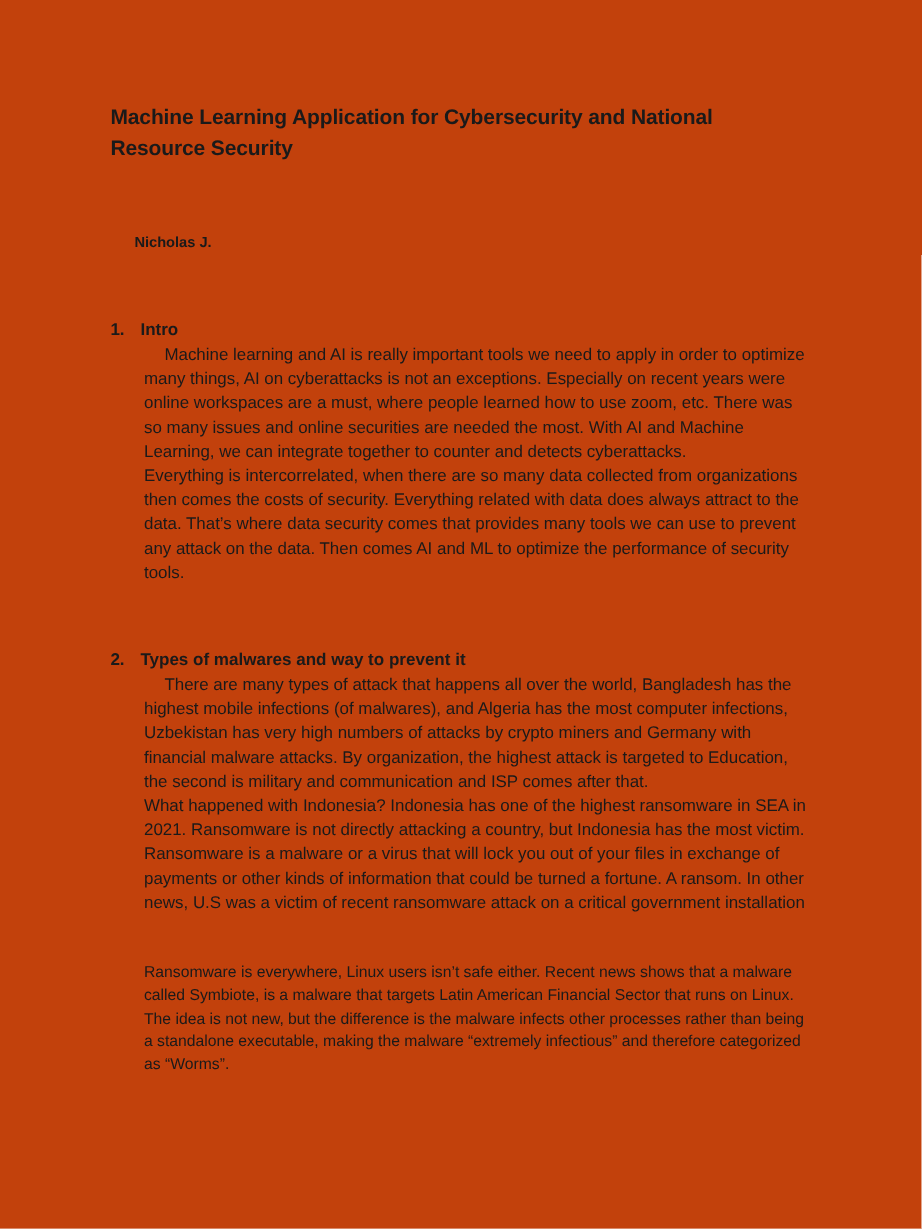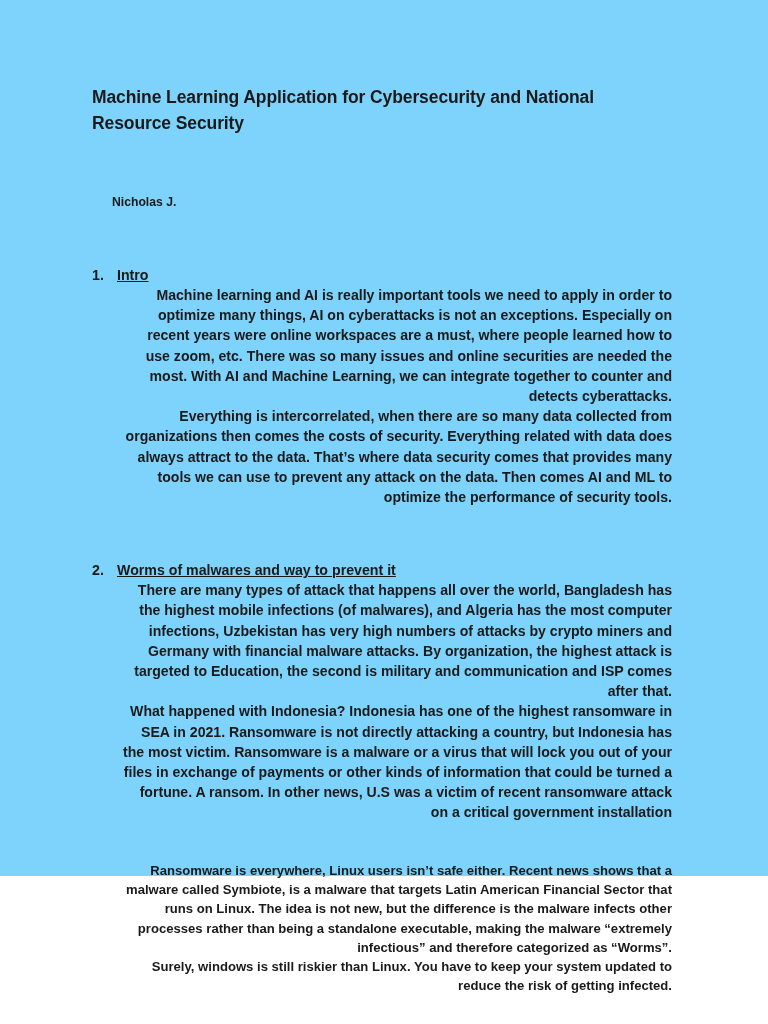--- a/index.html
+++ b/index.html
@@ -12,22 +12,22 @@
     width: 768px;
     height: 1024px;
     font-family: "Liberation Sans", sans-serif;
     color: #1a1a1a;
     -webkit-font-smoothing: antialiased;
   }
 
   .page {
     position: relative;
     width: 768px;
-    height: 876px;
-    background: #7dd3fc;
+    height: 1024px;
+    background: #c2410c;
     padding: 84px 96px 0 92px;
   }
 
   
   .doc-title {
     font-size: 17.5px;
     font-weight: bold;
     line-height: 26px;
     letter-spacing: -0.1px;
     margin: 0;
@@ -49,36 +49,35 @@
     align-items: baseline;
     font-size: 14.2px;
     font-weight: bold;
     line-height: 20px;
     margin: 0;
   }
   .section-number {
     width: 25px;
     flex: 0 0 25px;
   }
-  .section-title { flex: 1 1 auto; text-decoration: underline; }
+  .section-title { flex: 1 1 auto; }
 
   #section-1-heading { margin-top: 54px; }
   #section-2-heading { margin-top: 53px; }
 
   
   .body-block {
     margin: 0 0 0 28px;          
     max-width: 553px;
   }
   .body-par {
     font-size: 14.1px;
     line-height: 20.2px;
     margin: 0;
-    text-align: right;
-    font-weight: bold;
+    text-align: left;
   }
   .body-par.indent-first { text-indent: 17px; }
   .body-par.gap-above    { }
 
   
   .body-block.small {
     margin-top: 38px;
     max-width: 560px;
   }
   .body-block.small .body-par {
@@ -100,26 +99,25 @@
     <span class="section-title">Intro</span>
   </h2>
 
   <div class="body-block">
     <p class="body-par indent-first">Machine learning and AI is really important tools we need to apply in order to optimize many things, AI on cyberattacks is not an exceptions. Especially on recent years were online workspaces are a must, where people learned how to use zoom, etc. There was so many issues and online securities are needed the most. With AI and Machine Learning, we can integrate together to counter and detects cyberattacks.</p>
     <p class="body-par gap-above">Everything is intercorrelated, when there are so many data collected from organizations then comes the costs of security. Everything related with data does always attract to the data. That’s where data security comes that provides many tools we can use to prevent any attack on the data. Then comes AI and ML to optimize the performance of security tools.</p>
   </div>
 
   <h2 class="section-heading" id="section-2-heading">
     <span class="section-number">2.</span>
-    <span class="section-title">Worms of malwares and way to prevent it</span>
+    <span class="section-title">Types of malwares and way to prevent it</span>
   </h2>
 
   <div class="body-block">
     <p class="body-par indent-first">There are many types of attack that happens all over the world, Bangladesh has the highest mobile infections (of malwares), and Algeria has the most computer infections, Uzbekistan has very high numbers of attacks by crypto miners and Germany with financial malware attacks. By organization, the highest attack is targeted to Education, the second is military and communication and ISP comes after that.</p>
     <p class="body-par gap-above">What happened with Indonesia? Indonesia has one of the highest ransomware in SEA in 2021. Ransomware is not directly attacking a country, but Indonesia has the most victim. Ransomware is a malware or a virus that will lock you out of your files in exchange of payments or other kinds of information that could be turned a fortune. A ransom. In other news, U.S was a victim of recent ransomware attack on a critical government installation</p>
   </div>
 
   <div class="body-block small">
     <p class="body-par">Ransomware is everywhere, Linux users isn’t safe either. Recent news shows that a malware called Symbiote, is a malware that targets Latin American Financial Sector that runs on Linux. The idea is not new, but the difference is the malware infects other processes rather than being a standalone executable, making the malware “extremely infectious” and therefore categorized as “Worms”.</p>
-    <p class="body-par">Surely, windows is still riskier than Linux. You have to keep your system updated to reduce the risk of getting infected.</p>
   </div>
 
 </div>
 
 </body></html>

